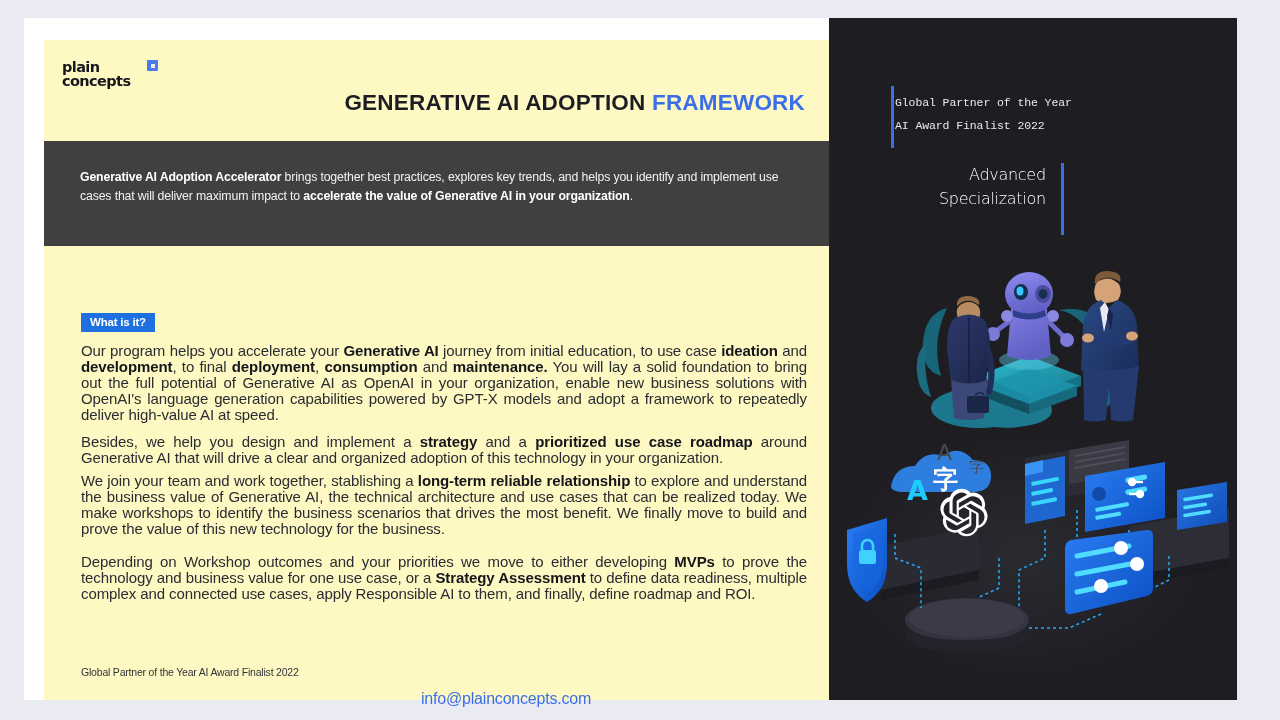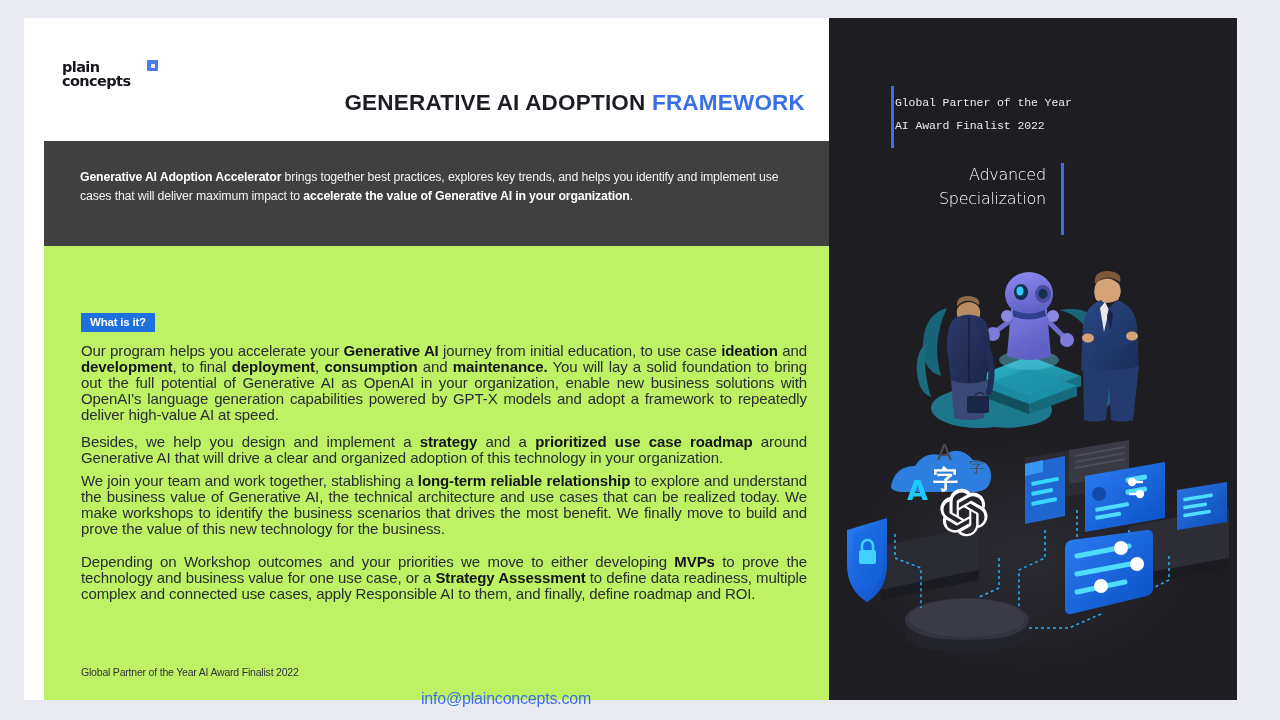--- a/index.html
+++ b/index.html
@@ -22,21 +22,21 @@
   #left-panel {
     position: absolute;
     left: 20px; top: 22px;
     width: 785px; height: 660px;
     background: #e8eaf0;
   }
 
   #header-band {
     position: relative;
     height: 101px;
-    background: #ffffff;
+    background: #fef9c3;
     text-decoration: underline;
   }
 
   #logo {
     position: absolute;
     left: 18px; top: 20px;
     width: 100px; height: 36px;
   }
   #logo .logo-txt {
     font-family: "DejaVu Sans", sans-serif;
@@ -85,21 +85,21 @@
     font-size: 12.3px;
     line-height: 19px;
     letter-spacing: -0.15px;
   }
   #banner b { font-weight: bold; color: #ffffff; }
 
   #body-area {
     position: absolute;
     left: 0; top: 206px;
     width: 785px; height: 454px;
-    background: #bef264;
+    background: #fef9c3;
   }
 
   #badge {
     position: absolute;
     left: 37px; top: 67px;
     background: #1e6fe0;
     color: #ffffff;
     font-size: 11.5px;
     font-weight: bold;
     letter-spacing: -0.2px;

